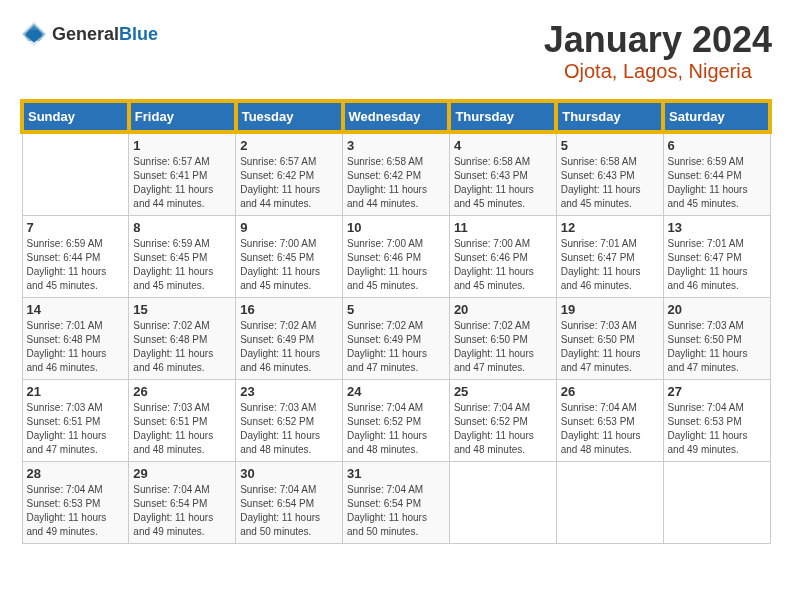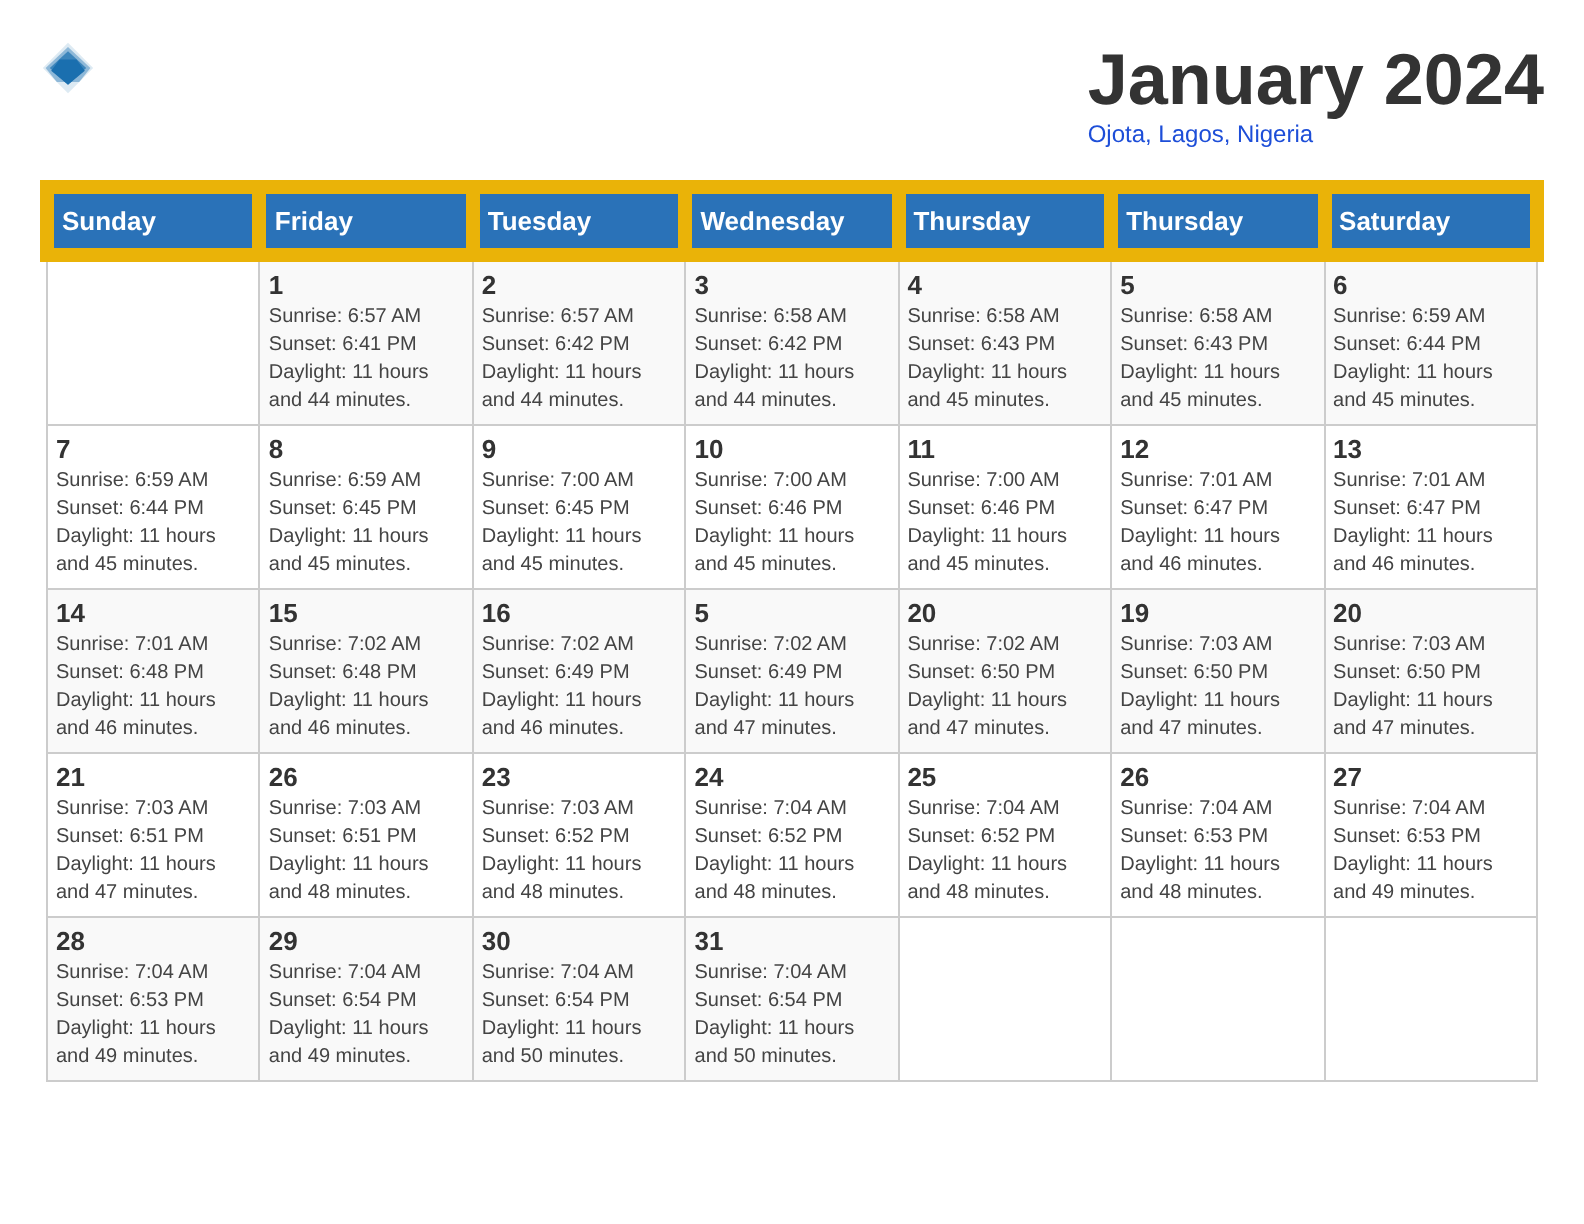--- a/index.html
+++ b/index.html
@@ -29,45 +29,45 @@
     .logo-text-blue {
       font-size: 18px;
       font-weight: bold;
       color: #1a6faf;
     }
     .logo-icon {
       width: 28px;
       height: 28px;
     }
     .title-block {
-      text-align: left;
+      text-align: center;
     }
     .main-title {
       font-size: 36px;
       font-weight: bold;
       color: #333;
       line-height: 1.1;
     }
     .subtitle {
-      font-size: 12px;
-      color: #1d4ed8;
+      font-size: 20px;
+      color: #c2410c;
     }
     table {
       width: 100%;
       border-collapse: collapse;
       font-size: 11px;
     }
     thead tr th {
       background-color: #2a72b8;
       color: #fff;
       padding: 6px 4px;
       text-align: left;
       font-size: 13px;
       font-weight: bold;
-      border: 7px solid #eab308;
+      border: 4px solid #eab308;
     }
     tbody tr td {
       border: 1px solid #ccc;
       vertical-align: top;
       padding: 4px 4px;
       min-height: 80px;
       width: calc(100% / 7);
     }
     tbody tr:nth-child(odd) td {
       background-color: #f9f9f9;
@@ -95,20 +95,26 @@
 <body>
 
 <div class="header">
   <div class="logo">
     <svg class="logo-icon" viewBox="0 0 40 40" xmlns="http://www.w3.org/2000/svg">
       <polygon points="20,2 38,20 20,38 2,20" fill="#1a6faf" opacity="0.15"></polygon>
       <polygon points="20,5 36,20 28,30 12,30 4,20" fill="#1a6faf" opacity="0.4"></polygon>
       <polygon points="20,8 33,20 20,32 7,20" fill="#1a6faf" opacity="0.7"></polygon>
       <polygon points="14,14 26,14 32,22 20,32 8,22" fill="#1a6faf"></polygon>
     </svg>
+    <div>
+      <div style="display:flex; align-items:baseline; gap:0">
+        <span class="logo-text-general">General</span>
+        <span class="logo-text-blue">Blue</span>
+      </div>
+    </div>
   </div>
   <div class="title-block">
     <div class="main-title">January 2024</div>
     <div class="subtitle">Ojota, Lagos, Nigeria</div>
   </div>
 </div>
 
 <table>
   <thead>
     <tr id="header-row">

